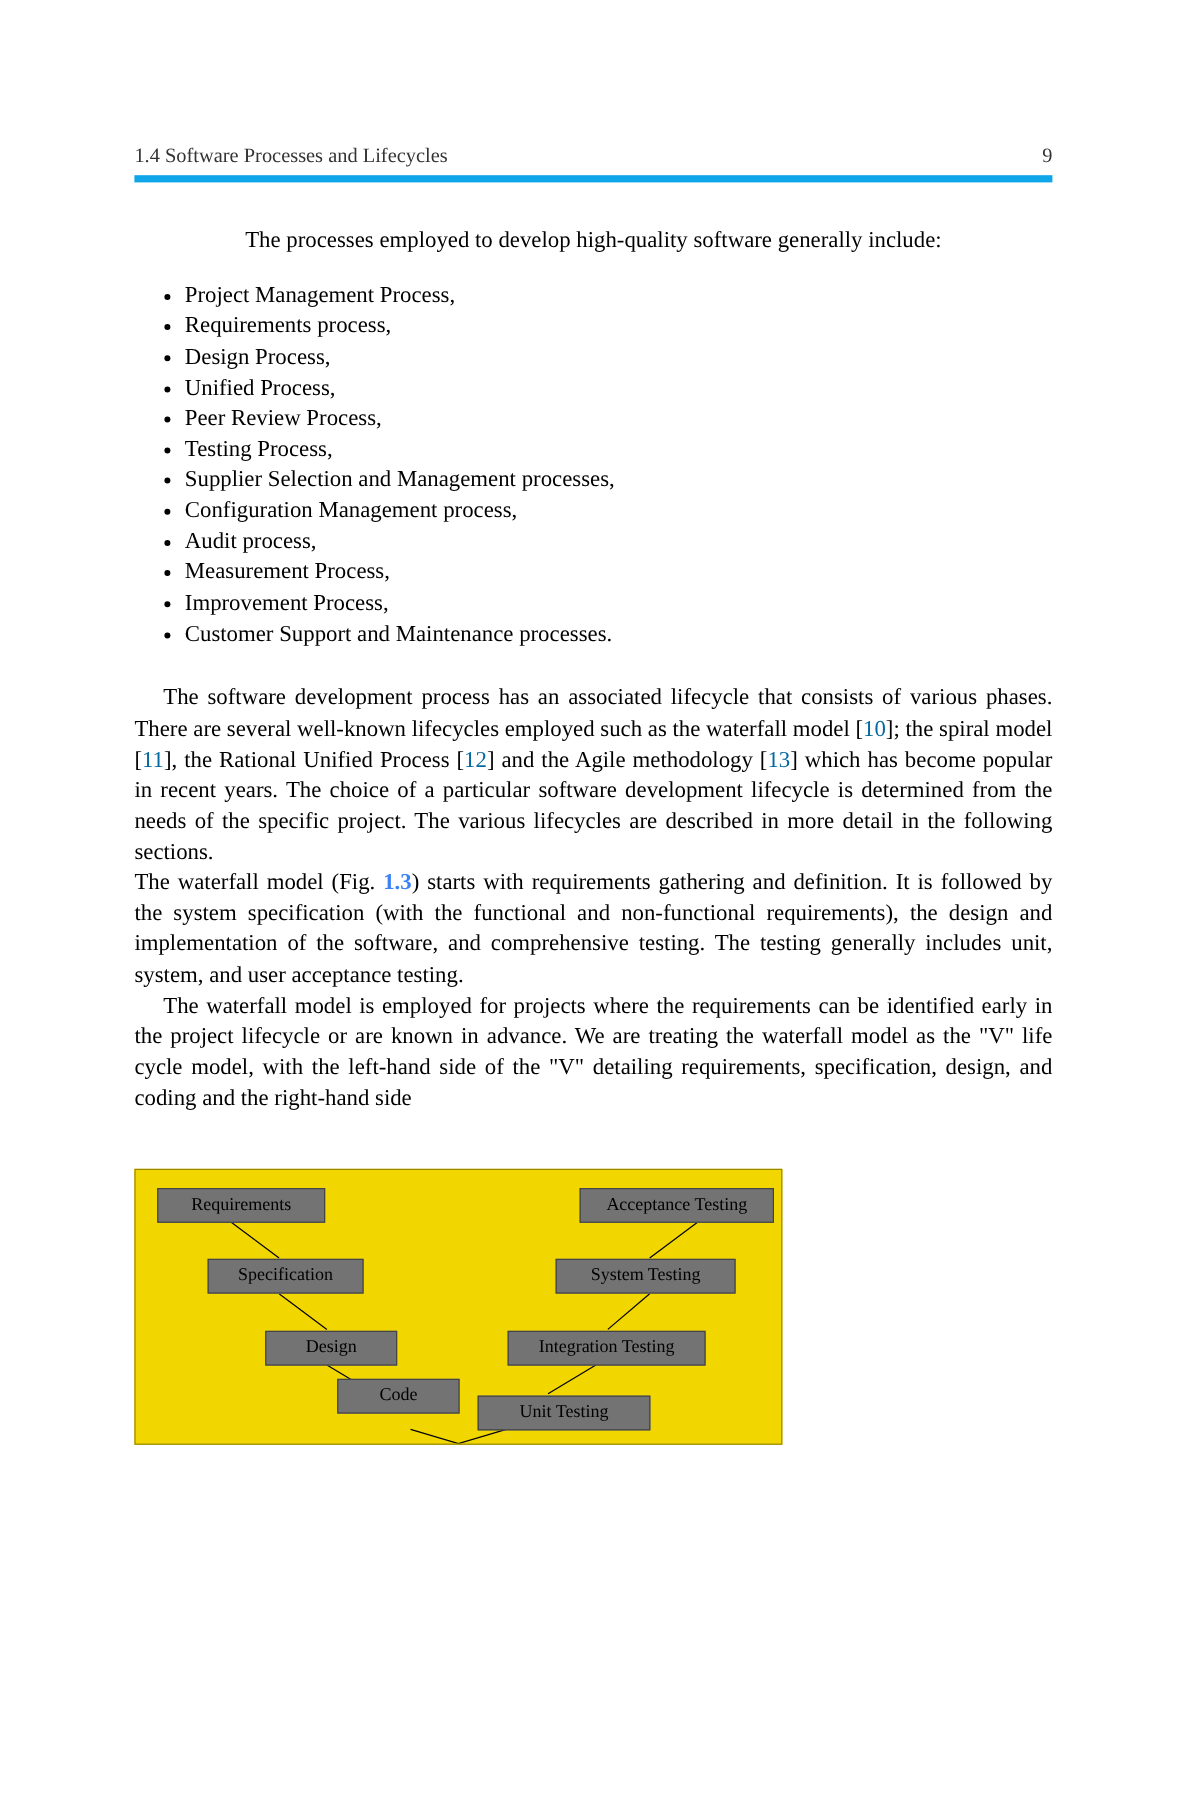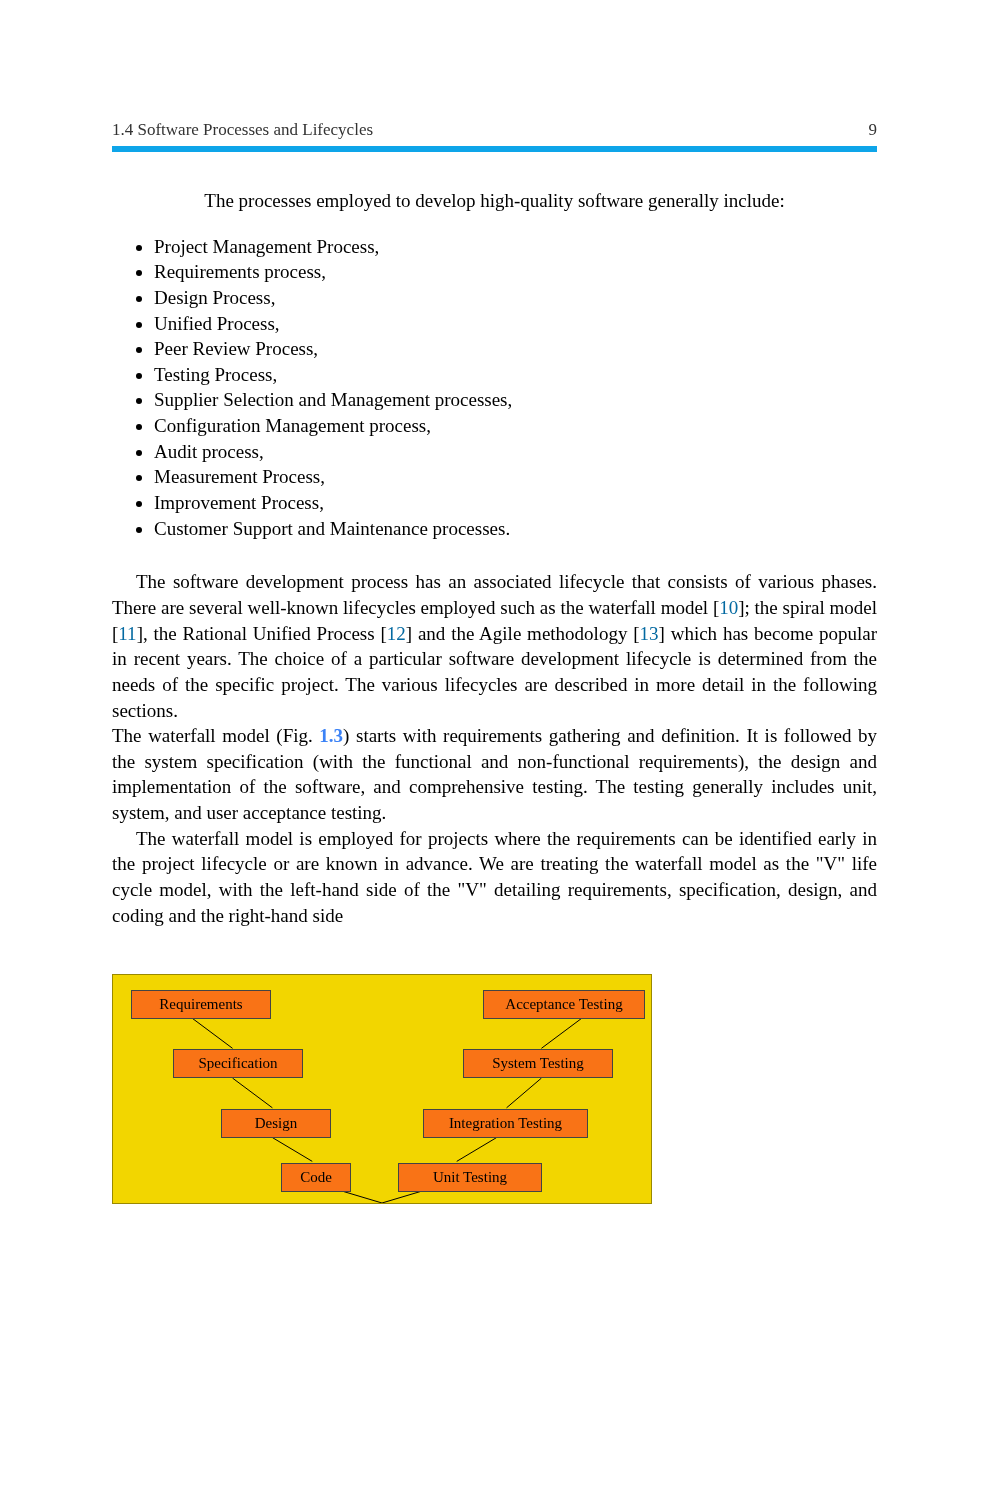--- a/index.html
+++ b/index.html
@@ -72,21 +72,21 @@
     .figure-caption .fignum { font-weight: bold; }
     .v-diagram {
       position: relative;
       width: 540px;
       height: 230px;
       background: #f2d600;
       border: 1px solid #9a8900;
     }
     .vbox {
       position: absolute;
-      background: #f97316;
+      background: #737373;
       border: 1px solid #444;
       font-size: 15px;
       text-align: center;
       padding: 5px 0;
       font-family: Georgia, 'Times New Roman', serif;
     }
     svg.vlines {
       position: absolute;
       inset: 0;
       width: 100%;
@@ -146,21 +146,21 @@
         <line x1="270" y1="230" x2="310" y2="218" stroke="#000" stroke-width="1"></line>
 
         <line x1="345" y1="188" x2="385" y2="164" stroke="#000" stroke-width="1"></line>
         <line x1="395" y1="134" x2="430" y2="104" stroke="#000" stroke-width="1"></line>
         <line x1="430" y1="74" x2="470" y2="44" stroke="#000" stroke-width="1"></line>
       </svg>
 
       <div class="vbox" style="left:18px; top:15px; width:140px;">Requirements</div>
       <div class="vbox" style="left:60px; top:74px; width:130px;">Specification</div>
       <div class="vbox" style="left:108px; top:134px; width:110px;">Design</div>
-      <div class="vbox" style="left:168px; top:188px; width:70px;">Code</div>
+      <div class="vbox" style="left:168px; top:174px; width:102px;">Code</div>
 
       <div class="vbox" style="left:285px; top:188px; width:144px;">Unit Testing</div>
       <div class="vbox" style="left:310px; top:134px; width:165px;">Integration Testing</div>
       <div class="vbox" style="left:350px; top:74px; width:150px;">System Testing</div>
       <div class="vbox" style="left:370px; top:15px; width:162px;">Acceptance Testing</div>
     </div>
   </div>
 </div>
 
 </body></html>

